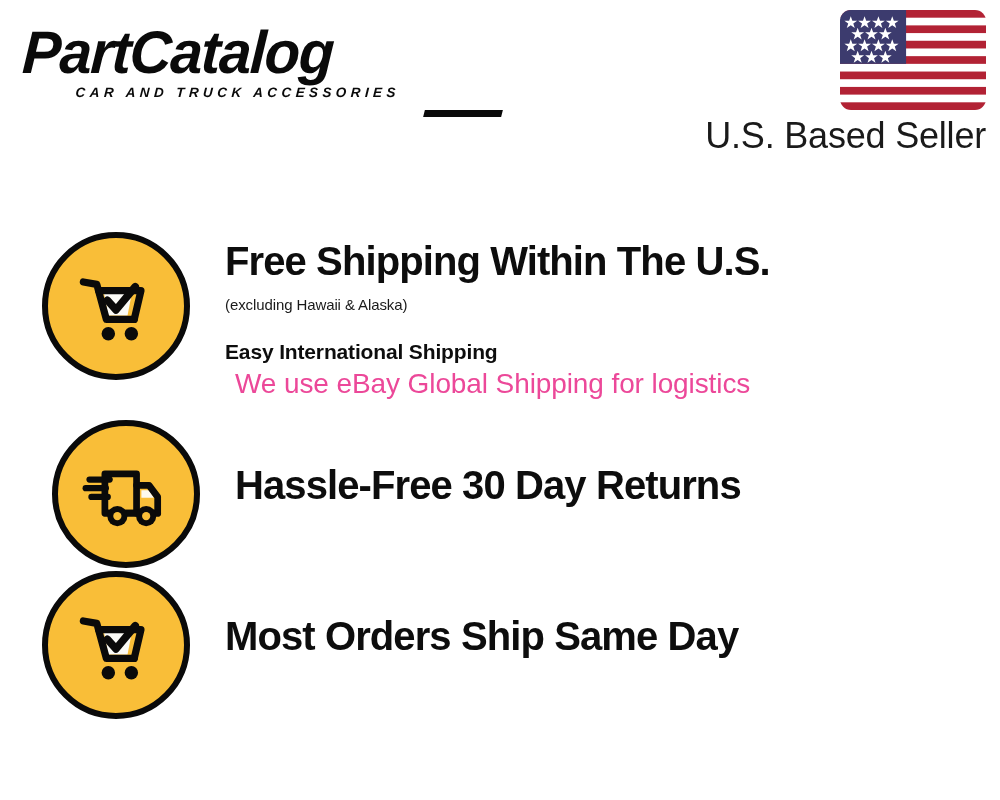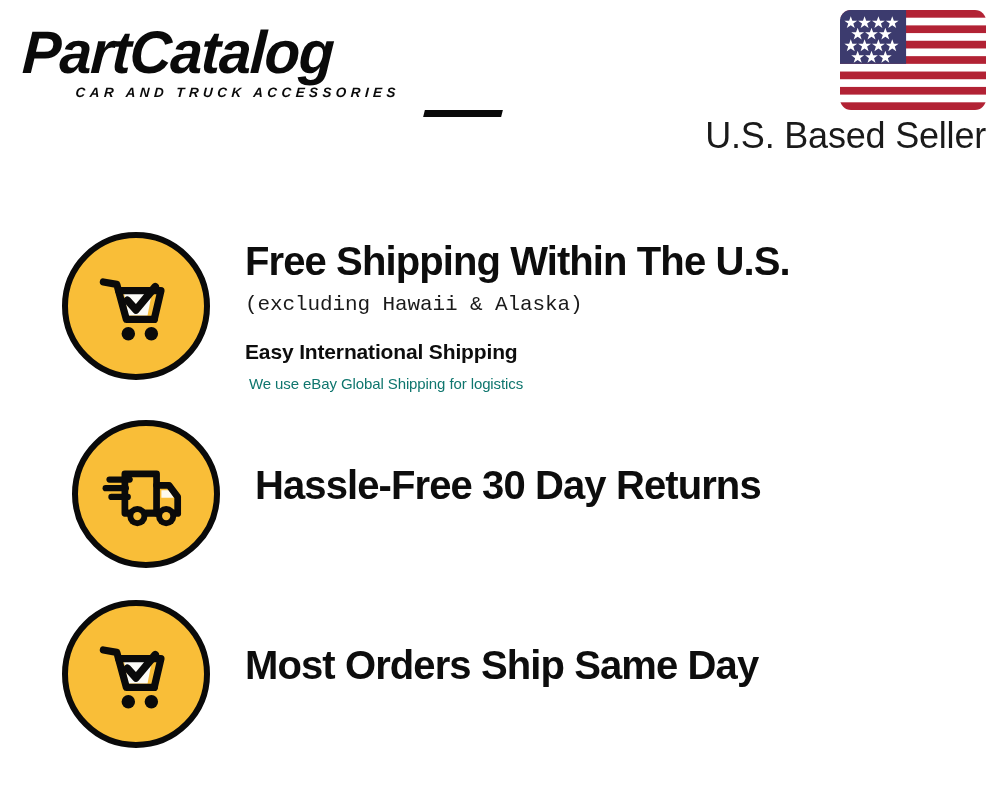--- a/index.html
+++ b/index.html
@@ -104,25 +104,24 @@
     left: 0;
     top: 232px;
     width: 1000px;
   }
   .feature-row {
     position: absolute;
     left: 0;
     width: 1000px;
     display: flex;
     align-items: flex-start;
-    padding-left: 20px;
   }
   .feature-row[data-row="0"] { top: 0px;   }
   .feature-row[data-row="1"] { top: 188px; margin-left: 10px; }
-  .feature-row[data-row="2"] { top: 368px; }
+  .feature-row[data-row="2"] { top: 339px; }
 
   .icon-badge {
     position: relative;
     flex: 0 0 auto;
     margin-left: 42px;
     width: 148px;
     height: 148px;
     border-radius: 50%;
     background: #f9be38;
     border: 6px solid #0a0a0a;
@@ -148,44 +147,43 @@
   .f-title {
     font-size: 40px;
     line-height: 46px;
     font-weight: bold;
     letter-spacing: -0.9px;
     color: #0d0d0d;
     margin: 0;
     white-space: nowrap;
   }
   .f-sub {
-    font-size: 21px;
+    font-size: 15px;
     line-height: 30px;
     font-weight: normal;
     color: #1a1a1a;
     margin: 6px 0 0 0;
     letter-spacing: -0.1px;
     white-space: nowrap;
-    font-family: Liberation Mono, monospace;
   }
   .f-sub2 {
     font-size: 21px;
     line-height: 27px;
     font-weight: bold;
     color: #0d0d0d;
     margin: 18px 0 4px 0;
     letter-spacing: -0.15px;
     white-space: nowrap;
   }
   .f-sub3 {
-    font-size: 15px;
+    font-size: 28px;
     line-height: 29px;
     font-weight: normal;
-    color: #0f766e;
-    margin: 1px 0 0 4px;
+    color: #ec4899;
+    margin: 1px 0 0 10px;
     letter-spacing: -0.1px;
     white-space: nowrap;
   }
 </style>
 </head>
 <body>
 
 <div class="header">
 
   <div class="logo-block">

